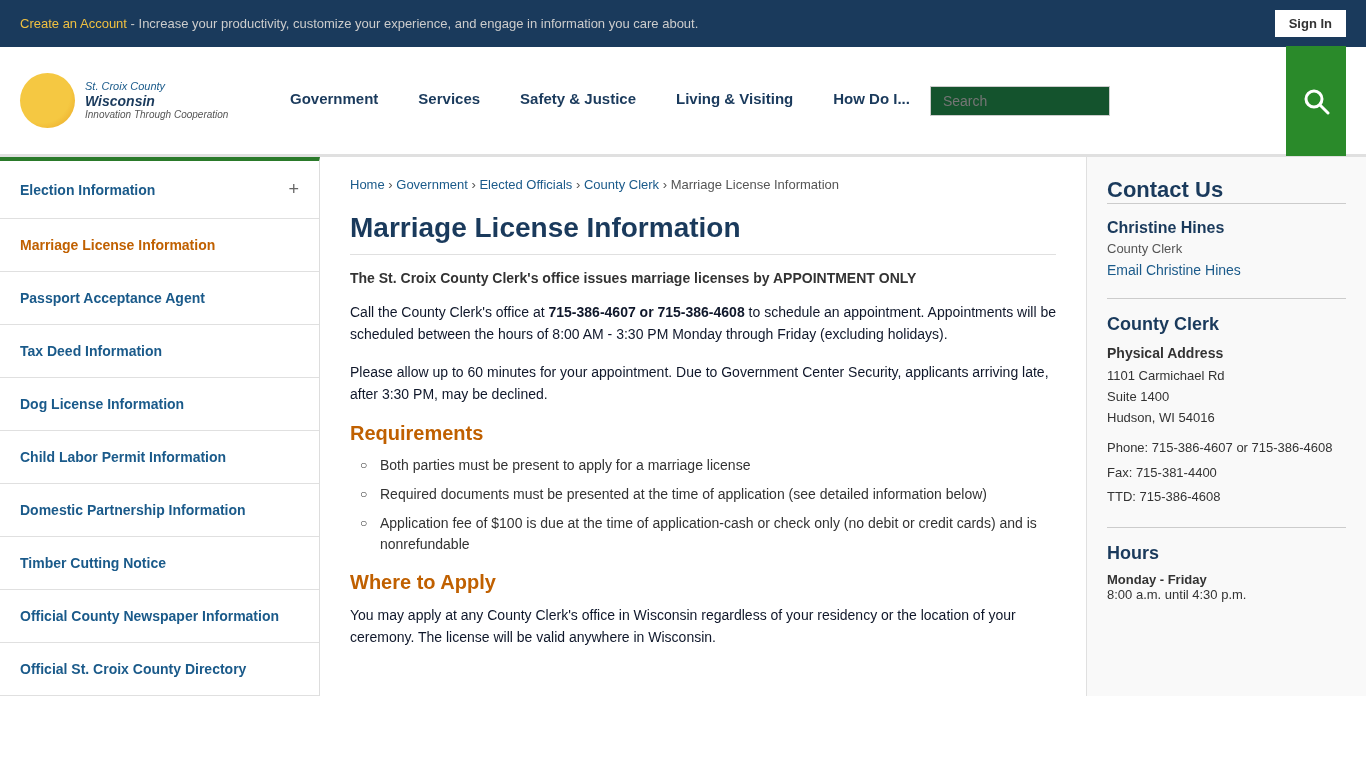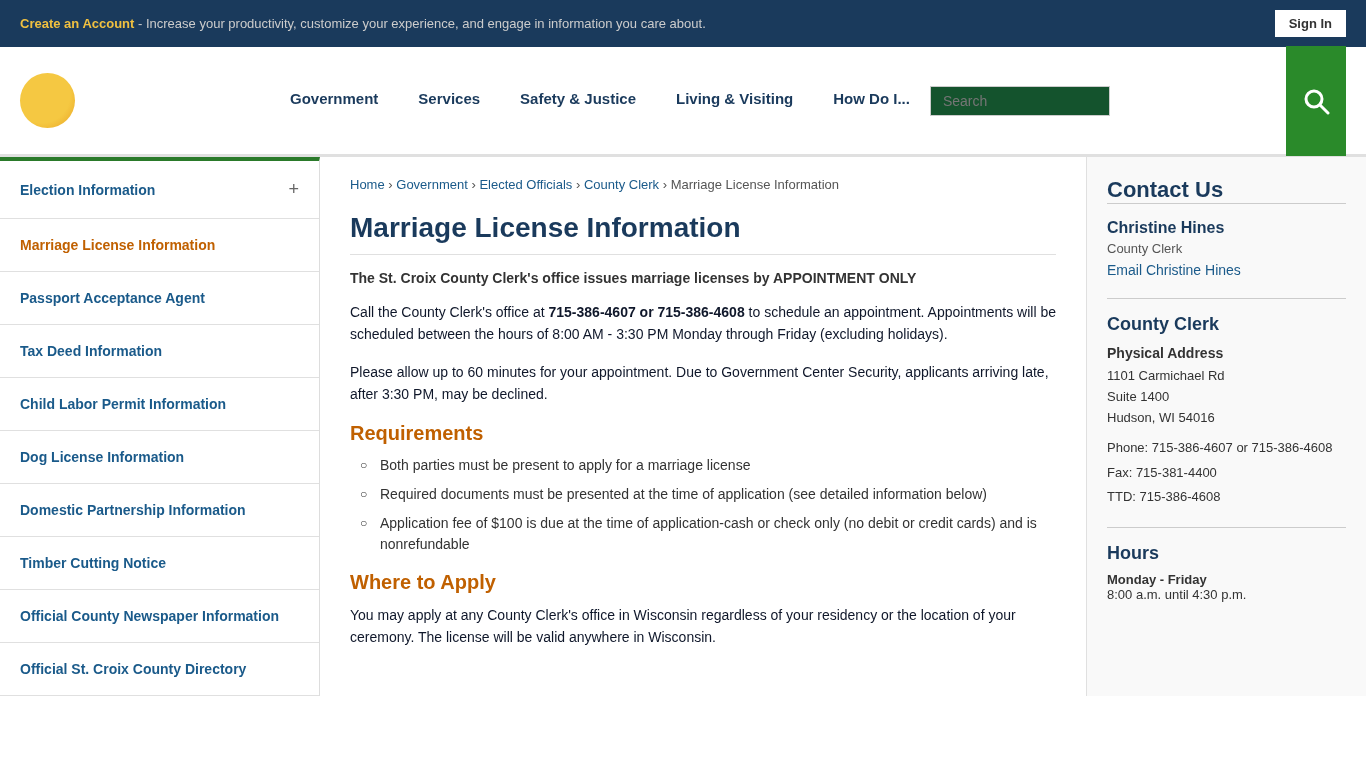--- a/index.html
+++ b/index.html
@@ -8,21 +8,21 @@
     
     .top-banner {
       background: #1a3a5c;
       color: #ccc;
       font-size: 13px;
       padding: 10px 20px;
       display: flex;
       justify-content: space-between;
       align-items: center;
     }
-    .top-banner a { color: #f0c040; text-decoration: none; font-weight: bold; }
+    .top-banner a { color: #f0c040; text-decoration: none; font-weight: normal; }
     .sign-in-btn {
       background: #fff;
       color: #333;
       border: none;
       padding: 6px 14px;
       cursor: pointer;
       font-size: 13px;
       font-weight: bold;
     }
 
@@ -267,20 +267,27 @@
 <div class="top-banner">
   <div>
     <a>Create an Account</a><span> - Increase your productivity, customize your experience, and engage in information you care about.</span>
   </div>
   <button class="sign-in-btn">Sign In</button>
 </div>
 
 <div class="header">
   <div class="logo-area">
     <div class="logo-sun"></div>
+    <div>
+      <div class="logo-text">
+        <span style="font-size:11px; color:#1a5a8a; font-style:italic; font-weight:normal;">St. Croix County</span>
+        <span style="font-size:14px; color:#1a3a5c; font-weight:bold; font-style:italic;">Wisconsin</span>
+        <span style="color:#555; font-size:10px;">Innovation Through Cooperation</span>
+      </div>
+    </div>
   </div>
   <nav class="nav-menu">
     <a class="nav-item">Government</a>
     <a class="nav-item">Services</a>
     <a class="nav-item">Safety &amp; Justice</a>
     <a class="nav-item">Living &amp; Visiting</a>
     <a class="nav-item">How Do I...</a>
     <div class="search-area">
       <input type="text" placeholder="Search" style="">
     </div>
@@ -303,24 +310,24 @@
     <div class="sidebar-item active">
       <span>Marriage License Information</span>
     </div>
     <div class="sidebar-item">
       <span>Passport Acceptance Agent</span>
     </div>
     <div class="sidebar-item">
       <span>Tax Deed Information</span>
     </div>
     <div class="sidebar-item">
+      <span>Dog License Information</span>
+    </div>
+    <div class="sidebar-item">
       <span>Child Labor Permit Information</span>
-    </div>
-    <div class="sidebar-item">
-      <span>Dog License Information</span>
     </div>
     <div class="sidebar-item">
       <span>Domestic Partnership Information</span>
     </div>
     <div class="sidebar-item">
       <span>Timber Cutting Notice</span>
     </div>
     <div class="sidebar-item">
       <span>Official County Newspaper Information</span>
     </div>

